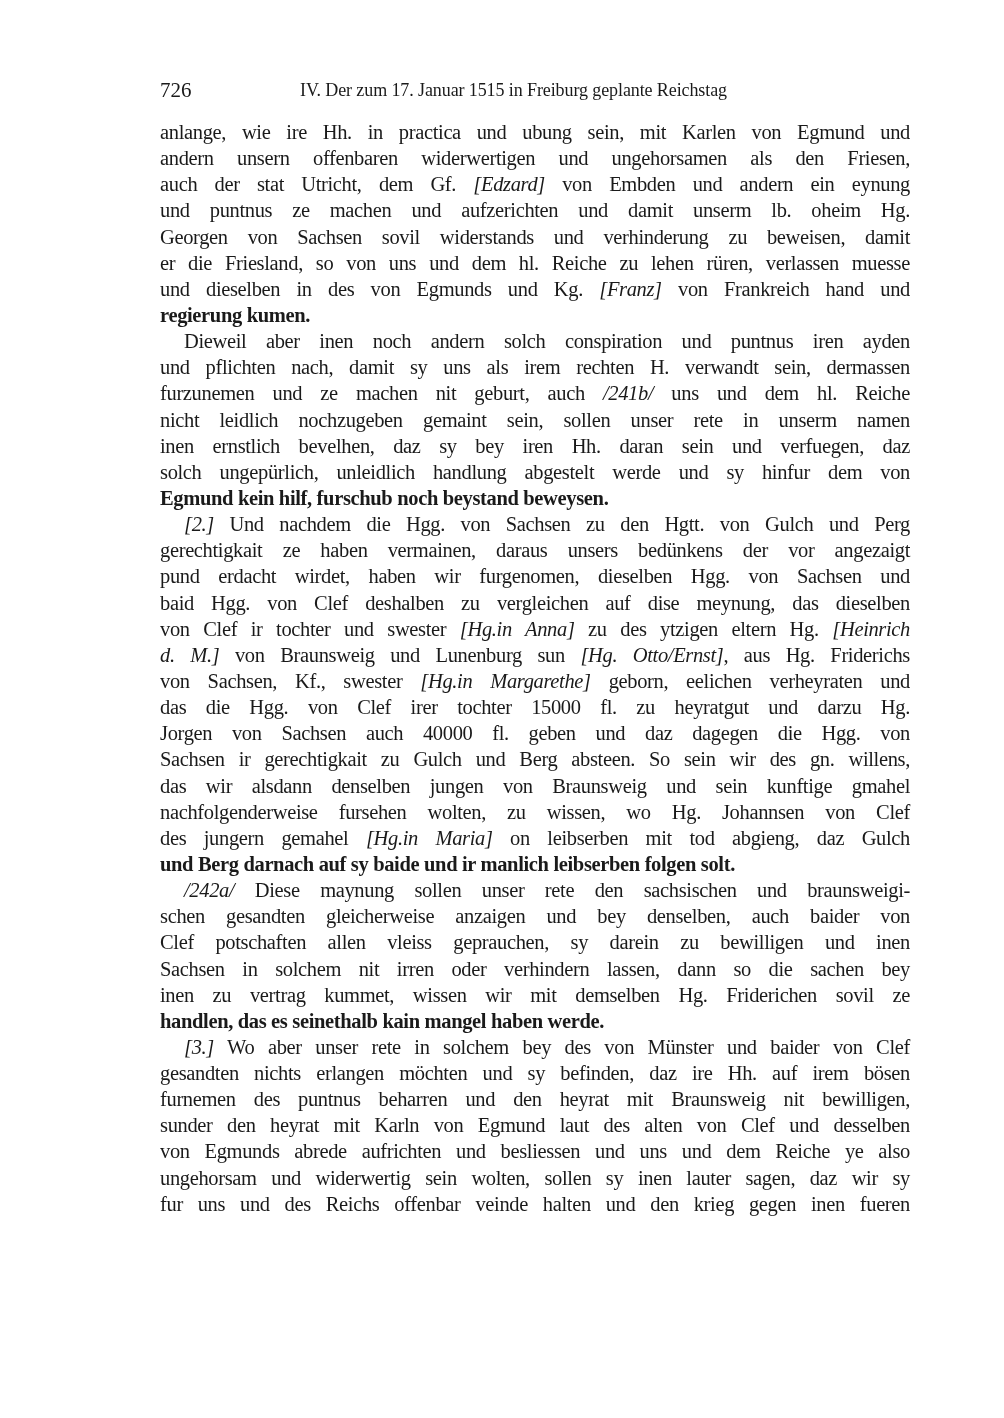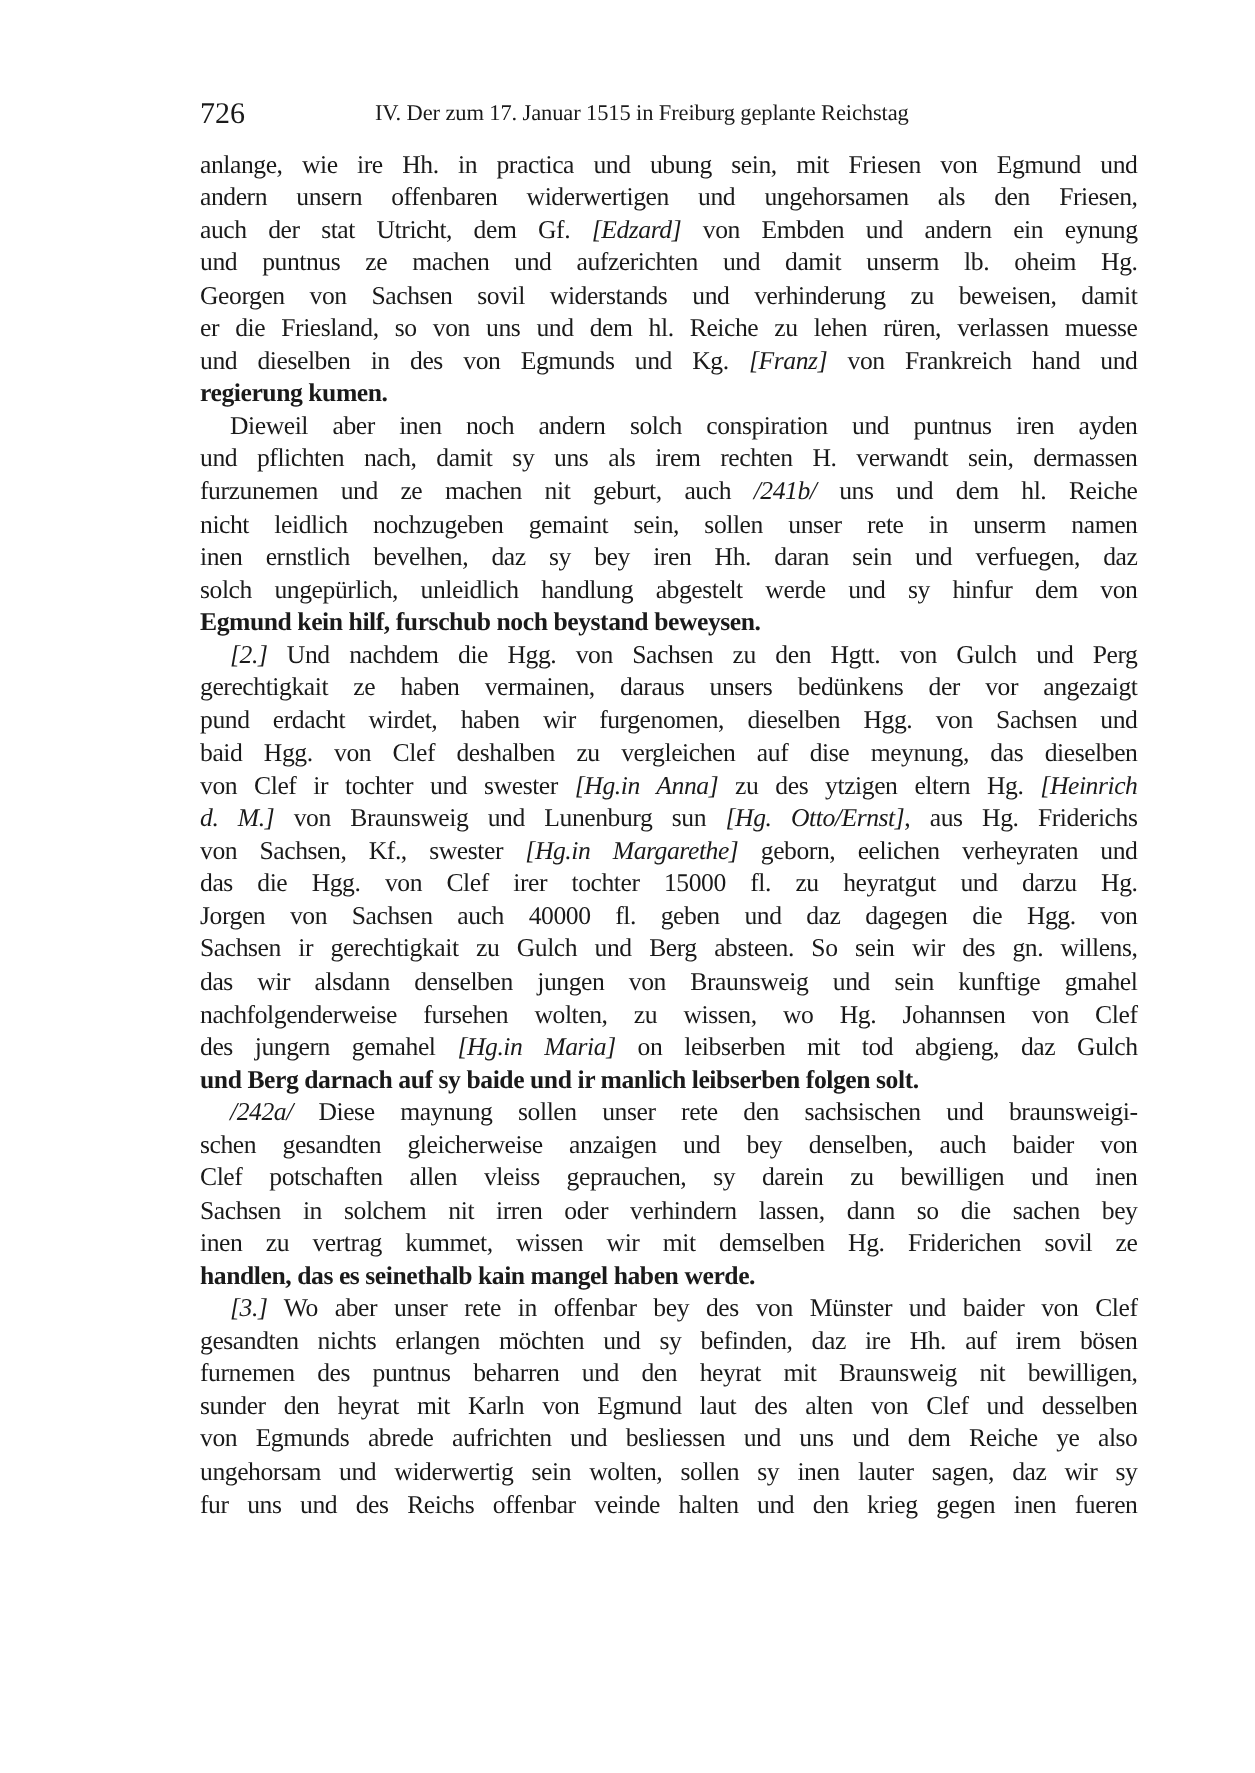--- a/index.html
+++ b/index.html
@@ -1,37 +1,37 @@
 <!DOCTYPE html>
 <html><head>
 <meta charset="utf-8">
 <style>
   html, body { margin:0; padding:0; background:#ffffff; }
   body { width:1004px; height:1418px; position:relative; overflow:hidden;
          font-family:"Liberation Serif","DejaVu Serif",serif; color:#1a1a1a; }
   .header { position:absolute; top:78px; left:160px; width:750px; height:30px; font-size:20px; }
-  .page-num { position:absolute; left:0; top:0; font-size:24px; }
+  .page-num { position:absolute; left:0; top:0; font-size:21px; }
   .running-title { position:absolute; left:140px; top:2px; font-size:18px; white-space:nowrap; letter-spacing:-0.1px; }
   .body-text { position:absolute; top:119px; left:160px; width:750px; }
   .line { height:26.15px; line-height:26.15px; font-size:20.5px; white-space:nowrap;
           text-align:justify; text-align-last:justify; letter-spacing:-0.35px; }
   .line.last { text-align-last:left;font-weight:bold; }
   .line.indent { padding-left:24px; }
   .line i { font-style:italic; }
 </style>
 </head>
 <body>
 
 <div class="header">
   <span class="page-num">726</span>
   <span class="running-title">IV. Der zum 17. Januar 1515 in Freiburg geplante Reichstag</span>
 </div>
 
 <div class="body-text" id="body-text">
-    <div class="line"><span>anlange, wie ire Hh. in practica und ubung sein, mit Friesen von Egmund und</span></div>
+    <div class="line"><span>anlange, wie ire Hh. in practica und ubung sein, mit Karlen von Egmund und</span></div>
     <div class="line"><span>andern unsern offenbaren widerwertigen und ungehorsamen als den Friesen,</span></div>
     <div class="line"><span>auch der stat Utricht, dem Gf. </span><i>[Edzard]</i><span> von Embden und andern ein eynung</span></div>
     <div class="line"><span>und puntnus ze machen und aufzerichten und damit unserm lb. oheim Hg.</span></div>
     <div class="line"><span>Georgen von Sachsen sovil widerstands und verhinderung zu beweisen, damit</span></div>
     <div class="line"><span>er die Friesland, so von uns und dem hl. Reiche zu lehen rüren, verlassen muesse</span></div>
     <div class="line"><span>und dieselben in des von Egmunds und Kg. </span><i>[Franz]</i><span> von Frankreich hand und</span></div>
     <div class="line last"><span>regierung kumen.</span></div>
     <div class="line indent"><span>Dieweil aber inen noch andern solch conspiration und puntnus iren ayden</span></div>
     <div class="line"><span>und pflichten nach, damit sy uns als irem rechten H. verwandt sein, dermassen</span></div>
     <div class="line"><span>furzunemen und ze machen nit geburt, auch </span><i>/241b/</i><span> uns und dem hl. Reiche</span></div>
@@ -52,20 +52,20 @@
     <div class="line"><span>das wir alsdann denselben jungen von Braunsweig und sein kunftige gmahel</span></div>
     <div class="line"><span>nachfolgenderweise fursehen wolten, zu wissen, wo Hg. Johannsen von Clef</span></div>
     <div class="line"><span>des jungern gemahel </span><i>[Hg.in Maria]</i><span> on leibserben mit tod abgieng, daz Gulch</span></div>
     <div class="line last"><span>und Berg darnach auf sy baide und ir manlich leibserben folgen solt.</span></div>
     <div class="line indent"><i>/242a/</i><span> Diese maynung sollen unser rete den sachsischen und braunsweigi-</span></div>
     <div class="line"><span>schen gesandten gleicherweise anzaigen und bey denselben, auch baider von</span></div>
     <div class="line"><span>Clef potschaften allen vleiss geprauchen, sy darein zu bewilligen und inen</span></div>
     <div class="line"><span>Sachsen in solchem nit irren oder verhindern lassen, dann so die sachen bey</span></div>
     <div class="line"><span>inen zu vertrag kummet, wissen wir mit demselben Hg. Friderichen sovil ze</span></div>
     <div class="line last"><span>handlen, das es seinethalb kain mangel haben werde.</span></div>
-    <div class="line indent"><i>[3.]</i><span> Wo aber unser rete in offenbar bey des von Münster und baider von Clef</span></div>
+    <div class="line indent"><i>[3.]</i><span> Wo aber unser rete in solchem bey des von Münster und baider von Clef</span></div>
     <div class="line"><span>gesandten nichts erlangen möchten und sy befinden, daz ire Hh. auf irem bösen</span></div>
     <div class="line"><span>furnemen des puntnus beharren und den heyrat mit Braunsweig nit bewilligen,</span></div>
     <div class="line"><span>sunder den heyrat mit Karln von Egmund laut des alten von Clef und desselben</span></div>
     <div class="line"><span>von Egmunds abrede aufrichten und besliessen und uns und dem Reiche ye also</span></div>
     <div class="line"><span>ungehorsam und widerwertig sein wolten, sollen sy inen lauter sagen, daz wir sy</span></div>
     <div class="line"><span>fur uns und des Reichs offenbar veinde halten und den krieg gegen inen fueren</span></div>
   </div>
 
 </body></html>

